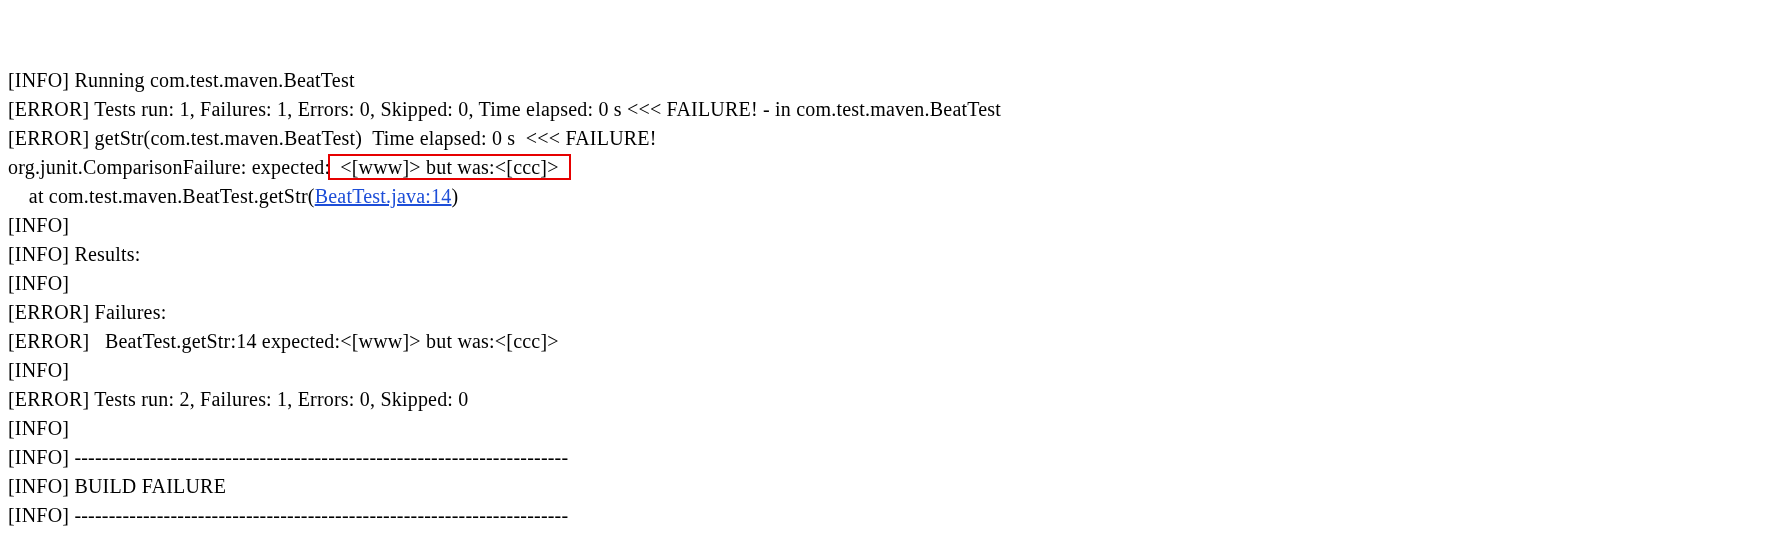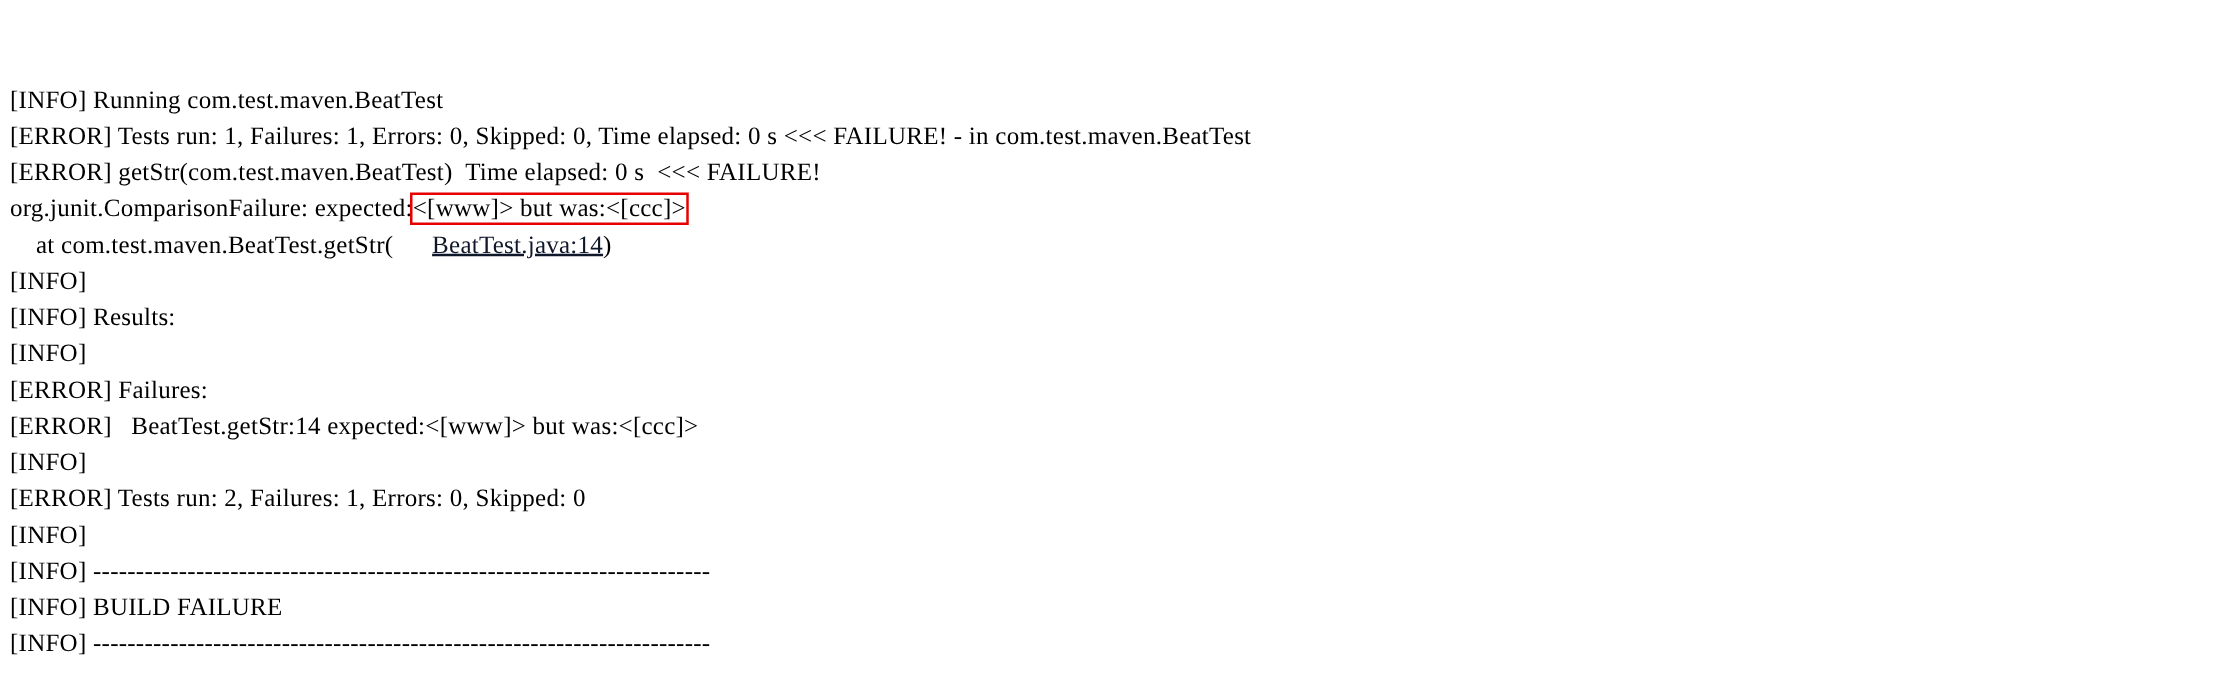--- a/index.html
+++ b/index.html
@@ -8,28 +8,27 @@
     background: #ffffff;
     font-family: Consolas, "Courier New", monospace;
     font-size: 20px;
     line-height: 1.45;
     color: #000000;
     white-space: pre;
     letter-spacing: 0.2px;
   }
   .line { display: block; font-family: Liberation Serif, serif; }
   .link {
-    color: #0f172a;
+    color: #1d4ed8;
     text-decoration: underline;
     cursor: pointer;
-    margin-left: 31px;
   }
   .hl {
     border: 2px solid #e60000;
-    padding: 0 0;
+    padding: 0 10px;
     margin-left: -2px;
   }
 </style>
 </head>
 <body>
 
 <span class="line">[INFO] Running com.test.maven.BeatTest</span><span class="line">[ERROR] Tests run: 1, Failures: 1, Errors: 0, Skipped: 0, Time elapsed: 0 s &lt;&lt;&lt; FAILURE! - in com.test.maven.BeatTest</span><span class="line">[ERROR] getStr(com.test.maven.BeatTest)  Time elapsed: 0 s  &lt;&lt;&lt; FAILURE!</span><span class="line"><span>org.junit.ComparisonFailure: expected:</span><span class="hl">&lt;[www]&gt; but was:&lt;[ccc]&gt;</span></span><span class="line"><span>    at com.test.maven.BeatTest.getStr(</span><span class="link">BeatTest.java:14</span><span>)</span></span><span class="line"></span><span class="line">[INFO]</span><span class="line">[INFO] Results:</span><span class="line">[INFO]</span><span class="line">[ERROR] Failures:</span><span class="line">[ERROR]   BeatTest.getStr:14 expected:&lt;[www]&gt; but was:&lt;[ccc]&gt;</span><span class="line">[INFO]</span><span class="line">[ERROR] Tests run: 2, Failures: 1, Errors: 0, Skipped: 0</span><span class="line">[INFO]</span><span class="line">[INFO] ------------------------------------------------------------------------</span><span class="line">[INFO] BUILD FAILURE</span><span class="line">[INFO] ------------------------------------------------------------------------</span>
 
 
 </body></html>

